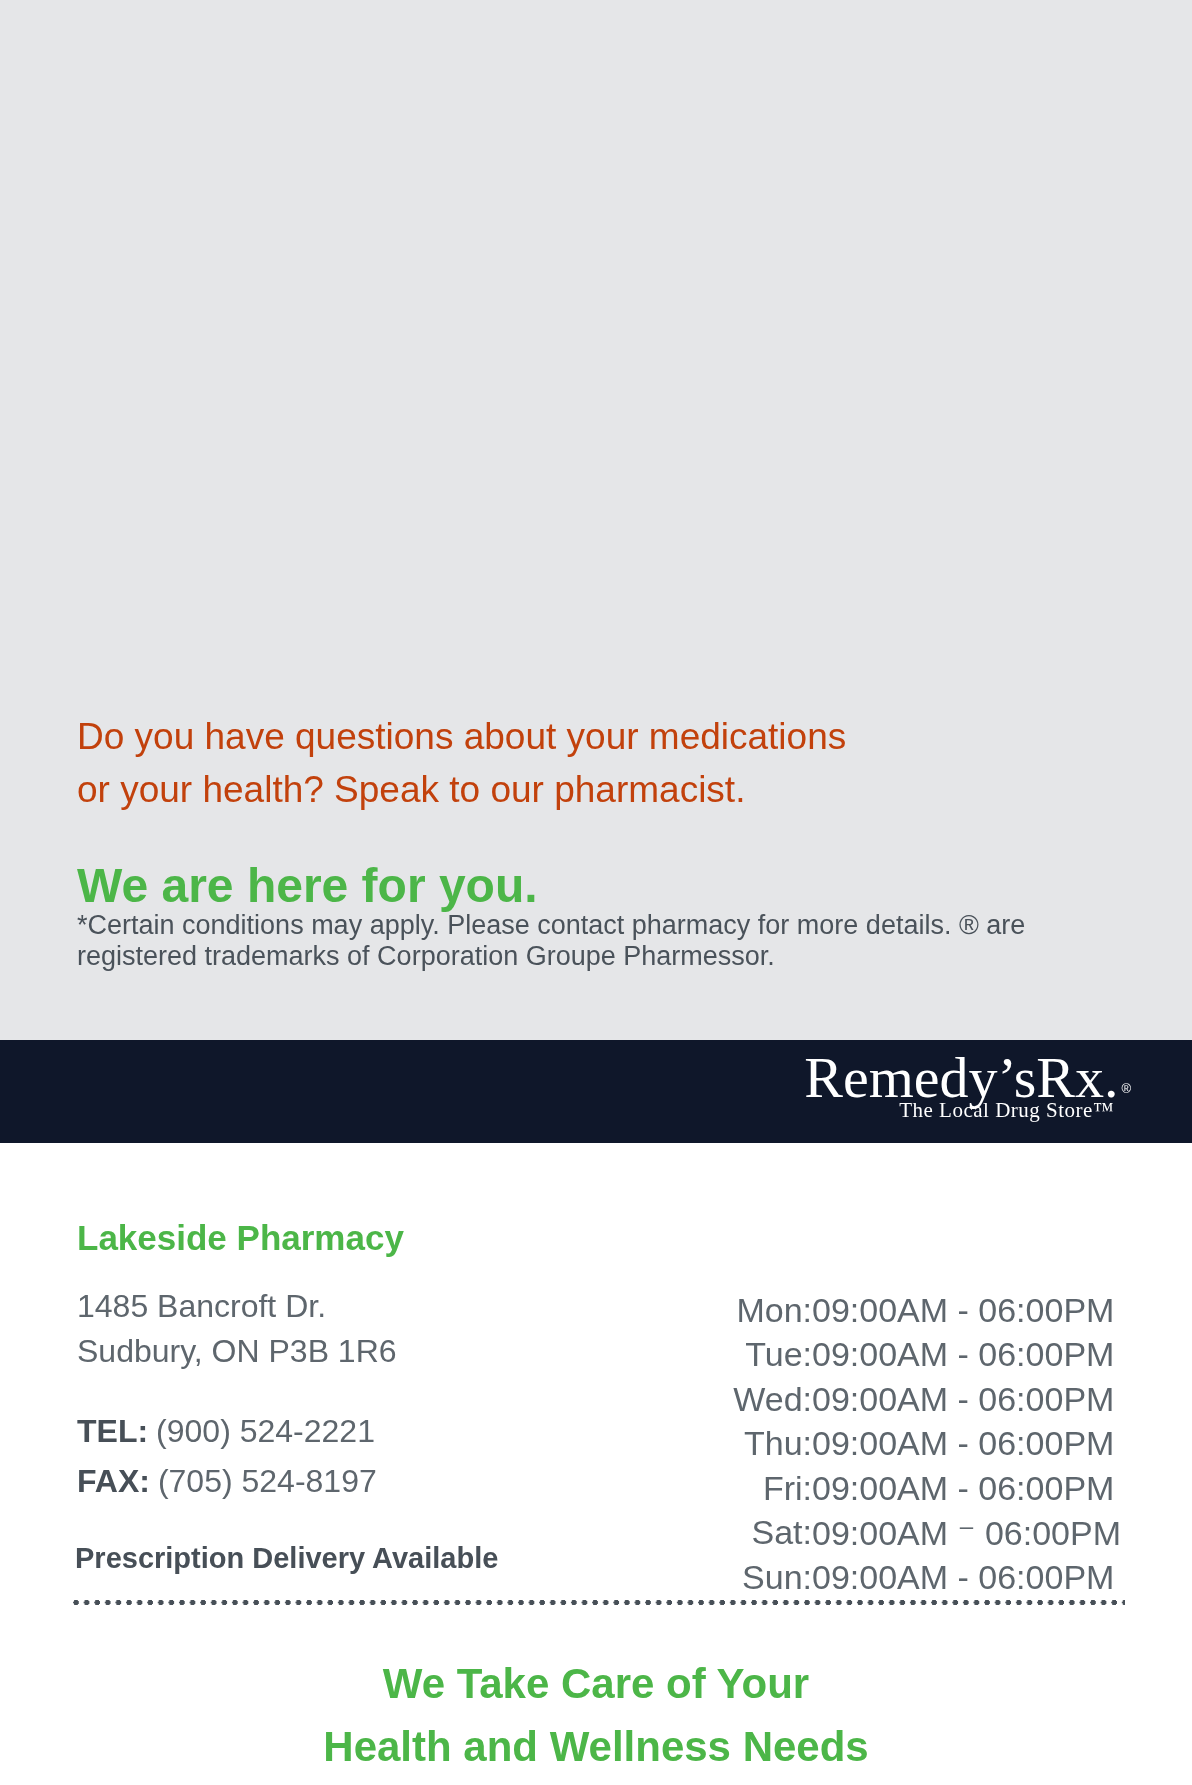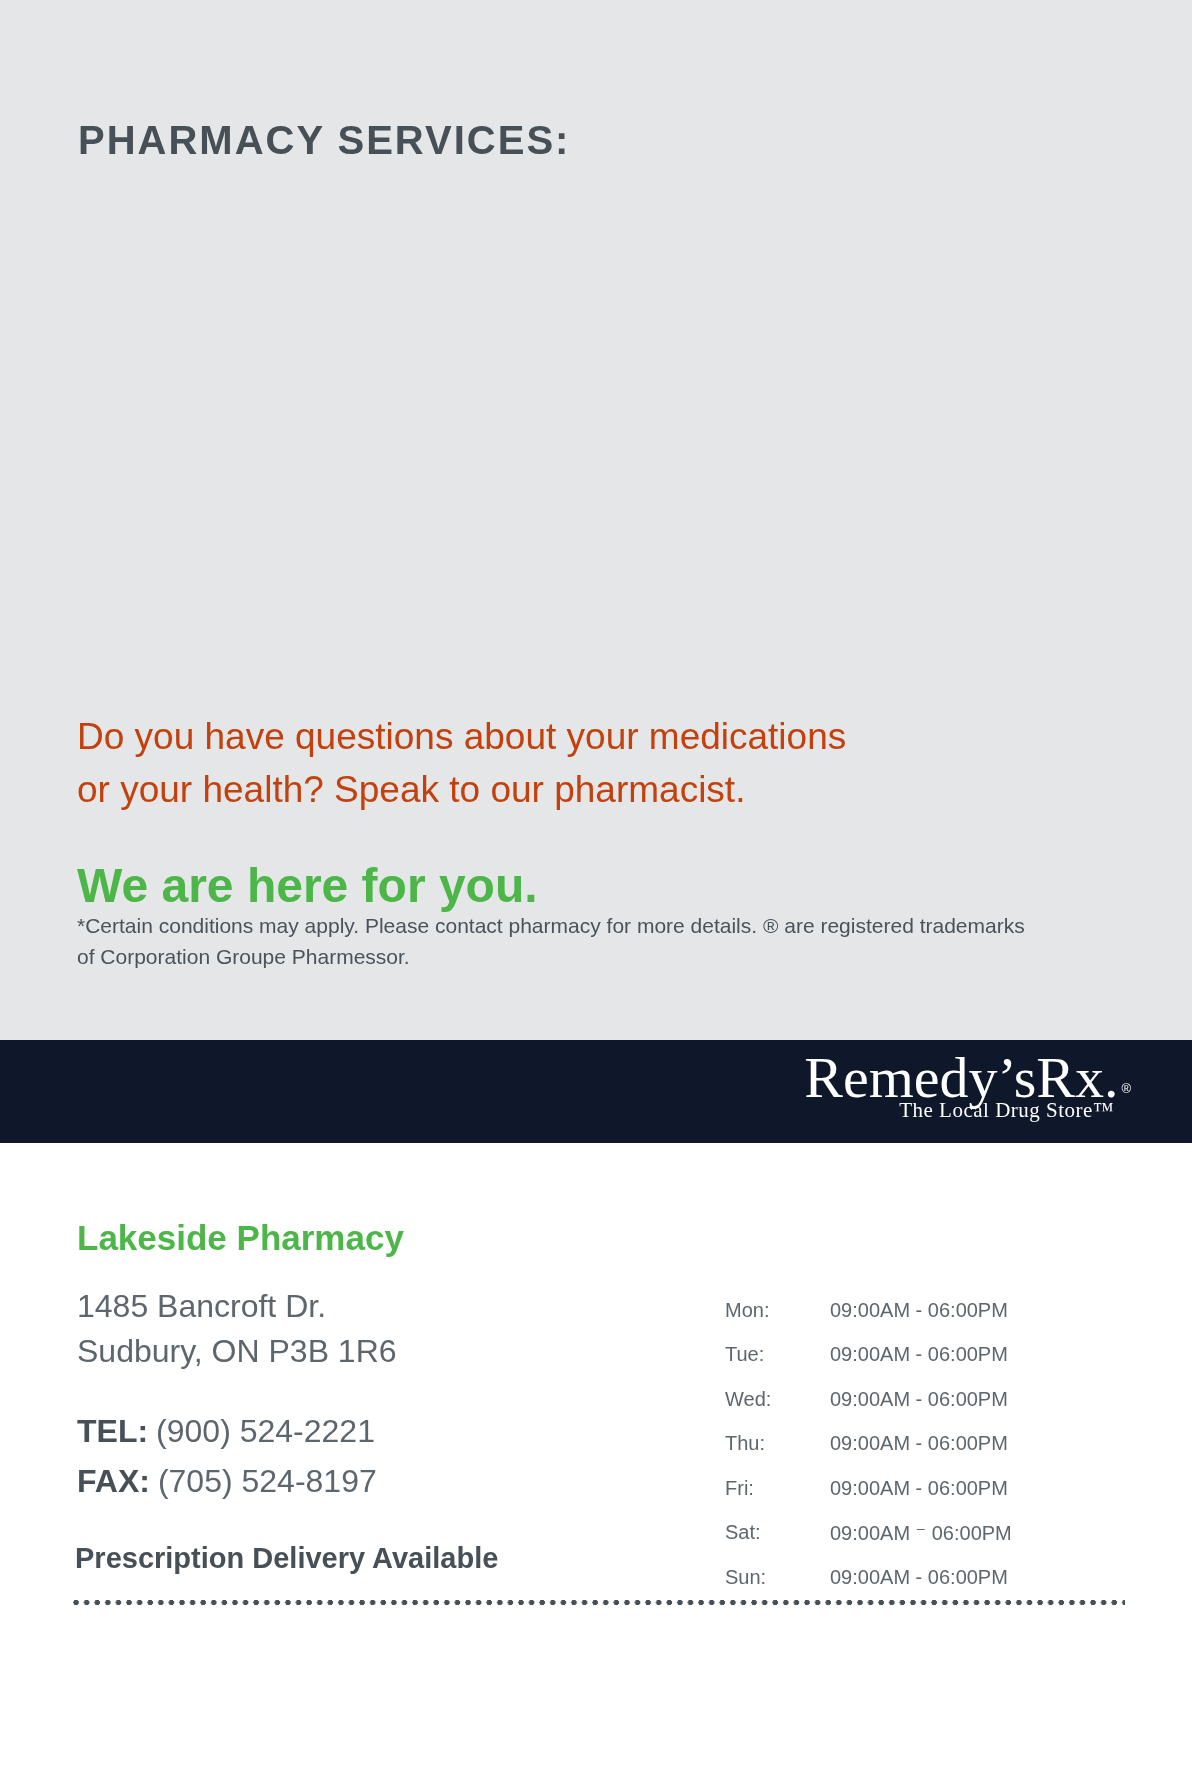--- a/index.html
+++ b/index.html
@@ -41,21 +41,21 @@
     position: absolute;
     left: 77px; top: 858px;
     font-size: 48px;
     font-weight: bold;
     color: #4cb648;
   }
   .disclaimer {
     position: absolute;
     left: 77px; top: 910px;
     width: 960px;
-    font-size: 21px;
+    font-size: 27px;
     line-height: 31px;
     color: #4a525a;
   }
 
   
   .brand-banner {
     position: absolute;
     top: 1040px; left: 0;
     width: 100%;
     height: 103px;
@@ -119,23 +119,24 @@
   .delivery-note {
     position: absolute;
     left: 75px; top: 1542px;
     font-size: 29px;
     font-weight: bold;
     color: #474f57;
   }
 
   .hours {
     position: absolute;
-    left: 725px; top: 1288px;
-    font-size: 20px;
+    left: 707px; top: 1288px;
+    font-size: 34px;
     color: #5e666d;
+    text-align: right;
   }
   .hours-row {
     display: flex;
     height: 44.5px;
     align-items: center;
   }
   .hours-day { width: 105px; }
   .hours-time { white-space: nowrap; }
 
   .dotted-line {
@@ -158,21 +159,20 @@
     line-height: 63px;
     color: #4cb648;
   }
 </style>
 </head>
 <body>
 
 <div class="page">
 
   <div class="gray-panel">
-    <div class="services-heading">PHARMACY SERVICES:</div>
 
     <div class="question">
       <div>Do you have questions about your medications</div>
       <div>or your health? Speak to our pharmacist.</div>
     </div>
 
     <div class="here-for-you">We are here for you.</div>
 
     <div class="disclaimer">*Certain conditions may apply. Please contact pharmacy for more details. ® are registered trademarks of Corporation Groupe Pharmessor.</div>
   </div>
@@ -230,14 +230,18 @@
       <span class="hours-time">09:00AM ⁻ 06:00PM</span>
     </div>
     <div class="hours-row">
       <span class="hours-day">Sun:</span>
       <span class="hours-time">09:00AM - 06:00PM</span>
     </div>
   </div>
 
   <div class="dotted-line"></div>
 
+  <div class="footer-message">
+    <div>We Take Care of Your</div>
+    <div>Health and Wellness Needs</div>
+  </div>
 
 </div>
 
 </body></html>

